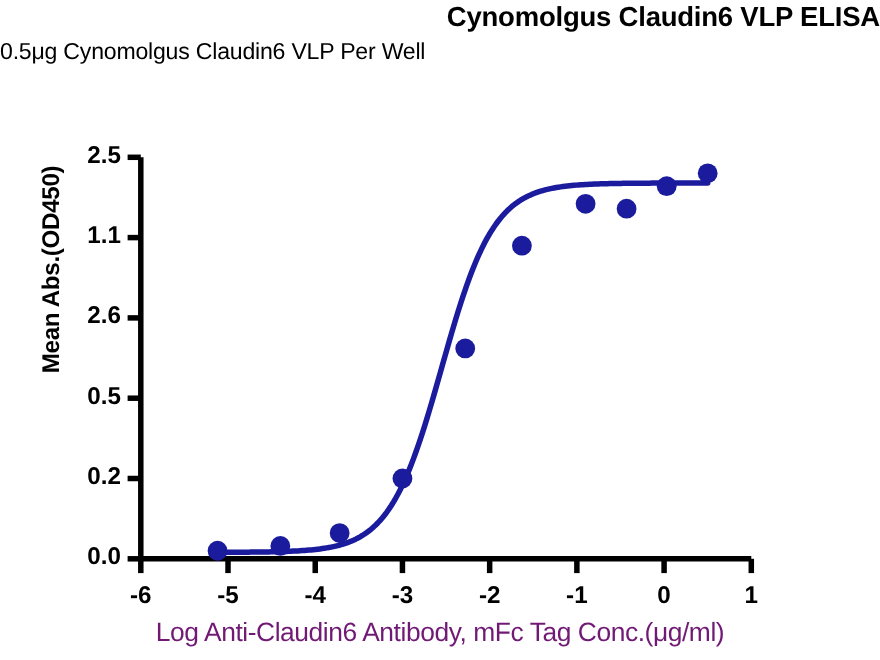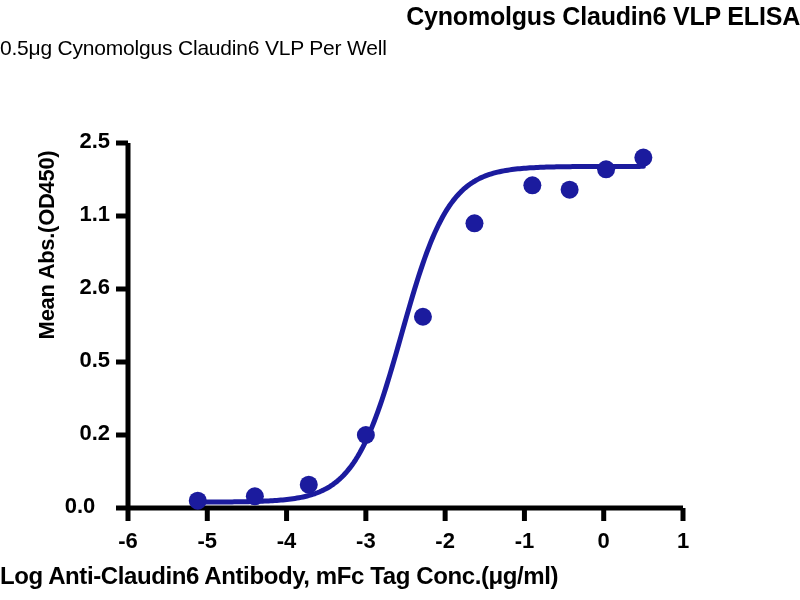--- a/index.html
+++ b/index.html
@@ -26,22 +26,22 @@
     position:absolute;
     left:-133px;top:232px;
     width:360px;text-align:center;
     transform:rotate(-90deg);
     transform-origin:center center;
     font-size:22px;font-weight:bold;color:#000;
     letter-spacing:-0.3px;
   }
   .xlabel{
     position:absolute;left:0;right:0;top:562px;
-    text-align:left;
-    font-size:24px;font-weight:bold;color:#000000;
+    text-align:center;
+    font-size:24px;font-weight:normal;color:#701a75;
     letter-spacing:-0.4px;
   }
 
   .plot{position:absolute;left:0;top:0;width:800px;height:600px;}
   .plot svg{display:block;}
 
   .ytick-label{
     position:absolute;
     text-align:right;
     font-size:22px;font-weight:bold;color:#000;
@@ -97,21 +97,21 @@
           <circle cx="474.48" cy="223.30" r="9" fill="#1b1b9e"></circle>
           <circle cx="532.36" cy="185.34" r="9" fill="#1b1b9e"></circle>
           <circle cx="569.62" cy="189.72" r="9" fill="#1b1b9e"></circle>
           <circle cx="606.09" cy="169.28" r="9" fill="#1b1b9e"></circle>
           <circle cx="643.36" cy="157.60" r="9" fill="#1b1b9e"></circle>
         </g>
     </svg>
   </div>
 
   <div id="ytick-labels">
-      <div class="ytick-label" style="left: 50px; top: 493px; text-align: center;">0.0</div>
+      <div class="ytick-label" style="left: 50px; top: 493px;">0.0</div>
       <div class="ytick-label" style="left: 50px; top: 420px;">0.2</div>
       <div class="ytick-label" style="left: 50px; top: 347px;">0.5</div>
       <div class="ytick-label" style="left: 50px; top: 274px;">2.6</div>
       <div class="ytick-label" style="left: 50px; top: 201px;">1.1</div>
       <div class="ytick-label" style="left: 50px; top: 128px;">2.5</div>
     </div>
   <div id="xtick-labels">
       <div class="xtick-label" style="left: 108px; top: 528px;">-6</div>
       <div class="xtick-label" style="left: 187.286px; top: 528px;">-5</div>
       <div class="xtick-label" style="left: 266.571px; top: 528px;">-4</div>

